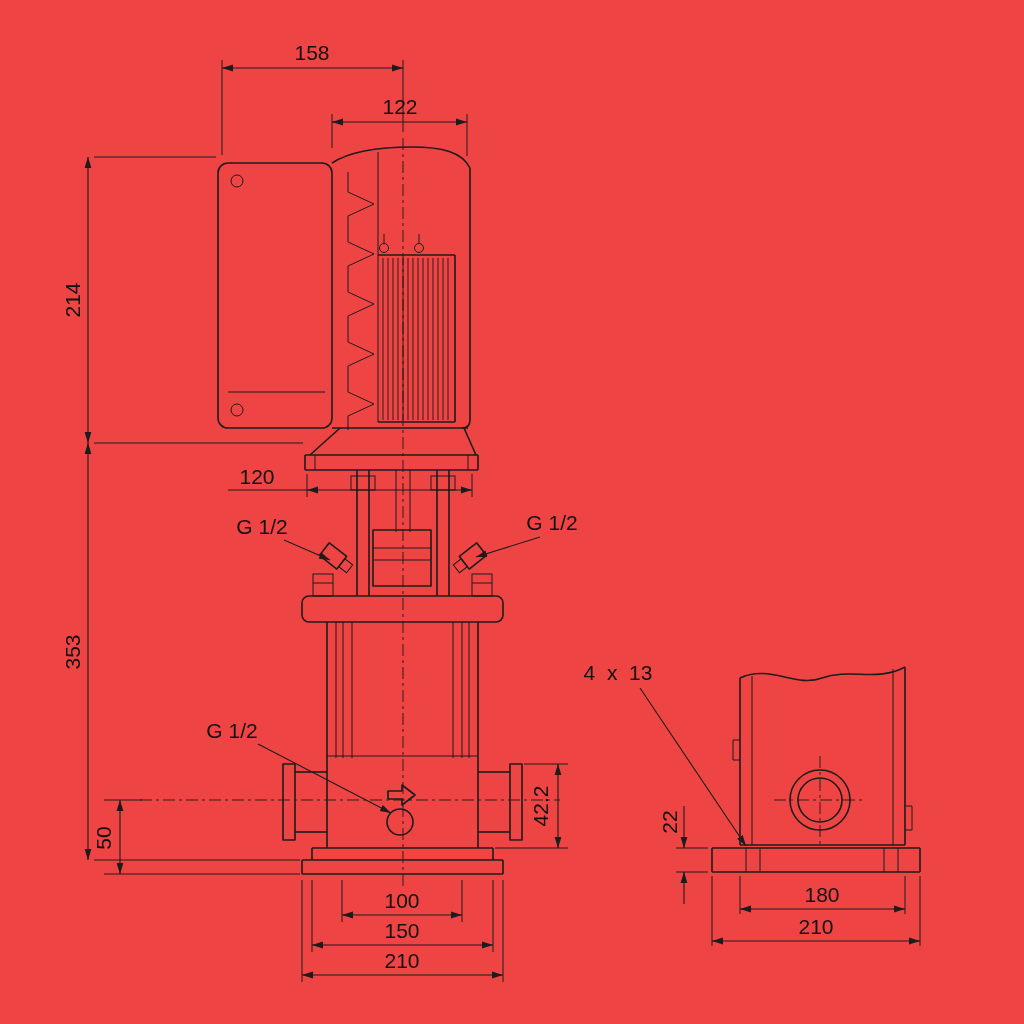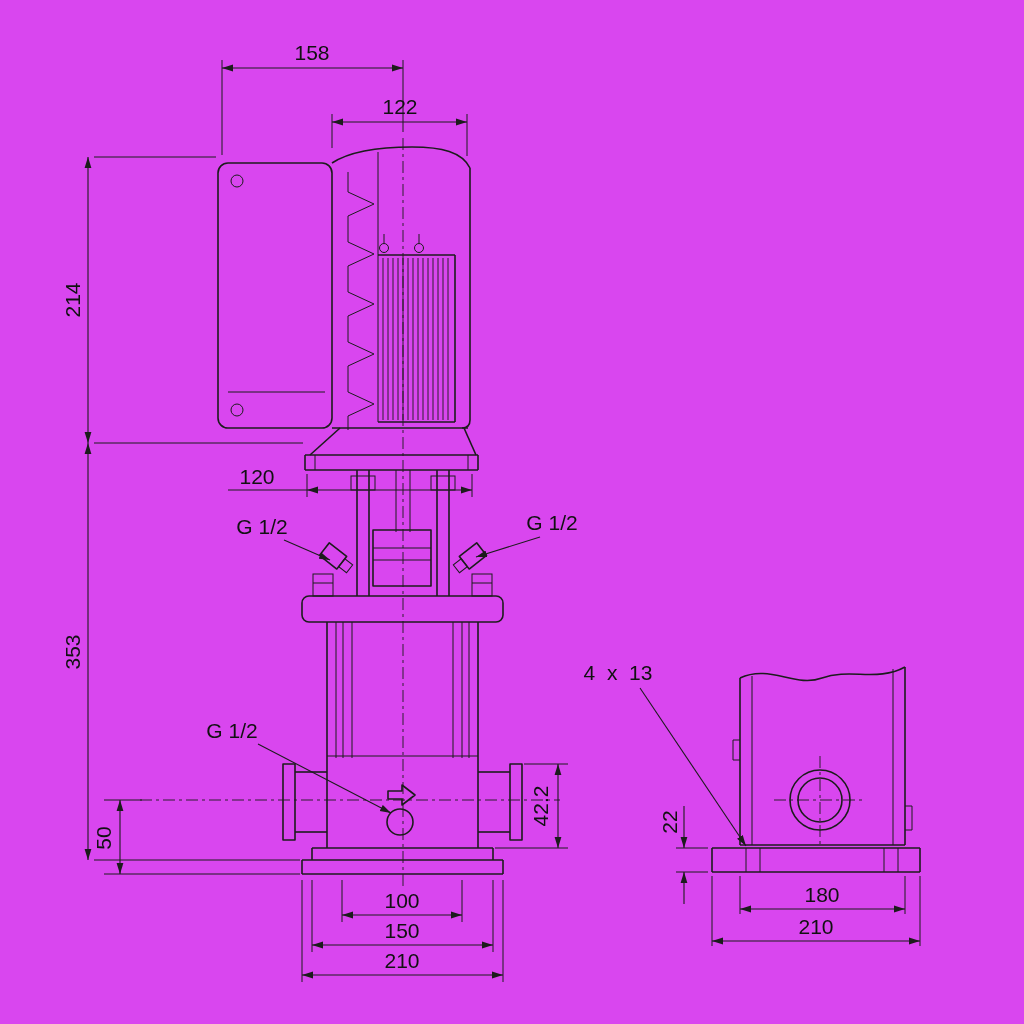--- a/index.html
+++ b/index.html
@@ -1,16 +1,16 @@
 <!DOCTYPE html>
 <html><head>
 <meta charset="utf-8">
 <style>
   html,body{margin:0;padding:0;background:#fff;}
-  .page{width:1024px;height:1024px;background:#d946ef;position:relative;overflow:hidden;}
+  .page{width:1024px;height:1024px;background:#ef4444;position:relative;overflow:hidden;}
   svg{display:block;}
   .obj{fill:none;stroke:#1c1c1c;stroke-width:1.6;stroke-linejoin:round;}
   .thin{fill:none;stroke:#1c1c1c;stroke-width:1;}
   .fin{fill:none;stroke:#1c1c1c;stroke-width:0.9;}
   .dim{fill:none;stroke:#1c1c1c;stroke-width:1.1;}
   .ext{fill:none;stroke:#1c1c1c;stroke-width:1;}
   .cl{fill:none;stroke:#1c1c1c;stroke-width:0.9;stroke-dasharray:12 4 3 4;}
   .dimtext{font-family:"Liberation Sans","DejaVu Sans",sans-serif;font-size:21px;fill:#111;}
 </style>
 </head>

